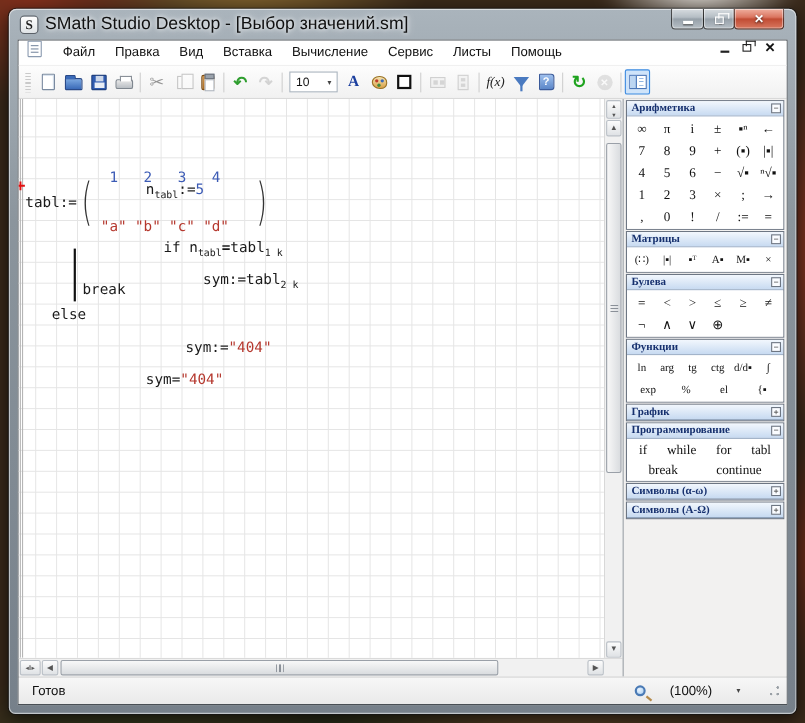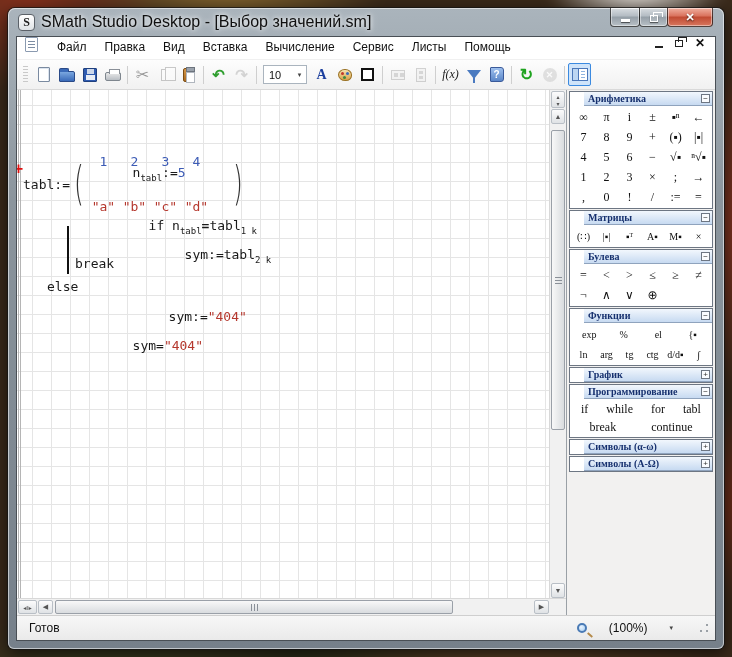--- a/index.html
+++ b/index.html
@@ -143,21 +143,21 @@
   .h-thumb { position:absolute; top:0; bottom:0; left:2px; width:398px; border:1px solid #9aa0a8; border-radius:2px;
     background:linear-gradient(#f8f8f8,#d9dcdf); display:flex; align-items:center; justify-content:center; }
   .h-grip { width:7px; height:7px; background:repeating-linear-gradient(to right,#8a9098 0 1px,transparent 1px 3px); }
   .sb-corner { width:17px; background:#f1f1f1; }
   .split-glyph { font-size:6px; letter-spacing:0; color:#555; }
 
   
   .sidebar { width:149px; background:#f2f1f0; border-left:1px solid #9aa0a6; padding:1px 2px; overflow:hidden; }
   .panel { border:1px solid #6d7683; margin-bottom:1px; background:#fff; }
   .panel-header { height:14px; display:flex; align-items:center; padding:0 2px 0 4px;
-    background:linear-gradient(#f2f7fd,#c7daf1); border-bottom:1px solid #8fa3bd;margin-left:14px; }
+    background:linear-gradient(#f2f7fd,#c7daf1); border-bottom:1px solid #8fa3bd; }
   .panel-title { flex:1; font:bold 10px "Liberation Serif", serif; color:#16306e; white-space:nowrap; }
   .panel-toggle { width:9px; height:9px; border:1px solid #6d7683; background:#fafcff; color:#333;
     font:8px/7px "Liberation Sans", sans-serif; text-align:center; }
   .panel-body { background:#fff; padding:1px 2px; }
   .palette-row { display:grid; grid-template-columns:repeat(6,1fr); }
   .palette-row .pal-cell { height:20px; display:flex; align-items:center; justify-content:center;
     font:12px "Liberation Serif", serif; color:#111; cursor:default; }
   .palette-row.cols4 { grid-template-columns:repeat(4,1fr); }
   .prog-row { display:flex; justify-content:space-around; }
   .prog-row .pal-cell { height:18px; display:flex; align-items:center; font:12px "Liberation Serif", serif; color:#111; padding:0 4px; }
@@ -459,33 +459,33 @@
               </div>
           </div>
         </div>
 
         <div class="panel">
           <div class="panel-header">
             <span class="panel-title">Функции</span>
             <span class="panel-toggle">−</span>
           </div>
           <div class="panel-body">
-            <div class="palette-row cols4">
-                <span class="pal-cell pal-small">exp</span>
-                <span class="pal-cell pal-small">%</span>
-                <span class="pal-cell pal-small">el</span>
-                <span class="pal-cell pal-small">{▪</span>
-              </div>
             <div class="palette-row">
                 <span class="pal-cell pal-small">ln</span>
                 <span class="pal-cell pal-small">arg</span>
                 <span class="pal-cell pal-small">tg</span>
                 <span class="pal-cell pal-small">ctg</span>
                 <span class="pal-cell pal-small">d/d▪</span>
                 <span class="pal-cell pal-small">∫</span>
+              </div>
+            <div class="palette-row cols4">
+                <span class="pal-cell pal-small">exp</span>
+                <span class="pal-cell pal-small">%</span>
+                <span class="pal-cell pal-small">el</span>
+                <span class="pal-cell pal-small">{▪</span>
               </div>
           </div>
         </div>
 
         <div class="panel">
           <div class="panel-header">
             <span class="panel-title">График</span>
             <span class="panel-toggle">+</span>
           </div>
         </div>

